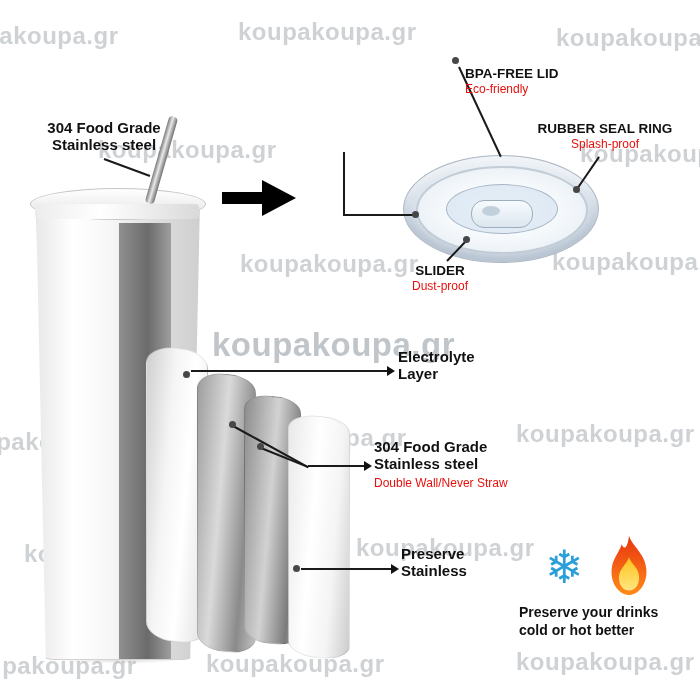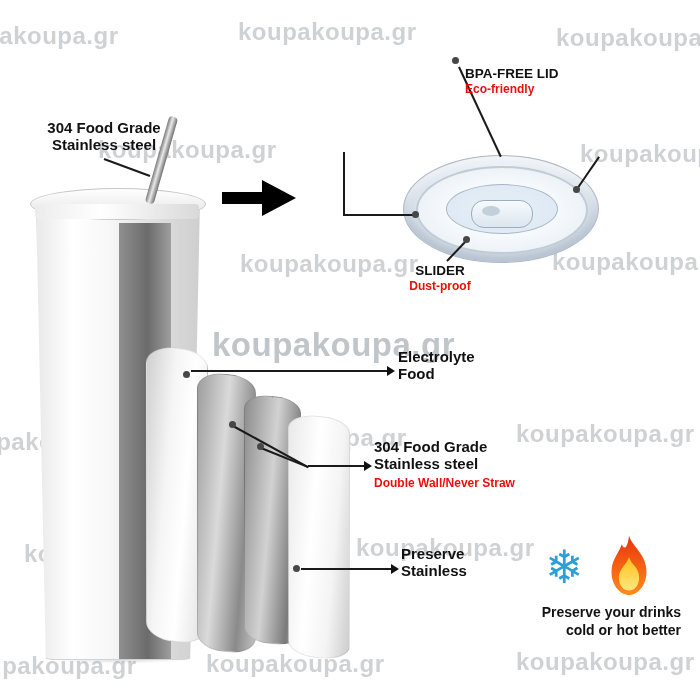--- a/index.html
+++ b/index.html
@@ -45,33 +45,33 @@
       background:linear-gradient(95deg,#cfcfcf 0%,#f5f5f5 35%,#ffffff 60%,#dedede 100%);}
   .s2{left:197px;top:374px;width:57px;height:276px;
       background:linear-gradient(95deg,#9d9d9d 0%,#dadada 40%,#8a8a8a 75%,#c2c2c2 100%);}
   .s3{left:244px;top:396px;width:55px;height:246px;
       background:linear-gradient(95deg,#8c8c8c 0%,#d2d2d2 45%,#7a7a7a 80%,#b8b8b8 100%);}
   .s4{left:288px;top:416px;width:60px;height:240px;
       background:linear-gradient(95deg,#e9e9e9 0%,#ffffff 40%,#f4f4f4 70%,#cccccc 100%);}
   
   .co{position:absolute;z-index:5;}
   .co-title{font-weight:bold;font-size:13.5px;line-height:1.15;color:#111;white-space:nowrap;}
-  .co-sub{font-weight:bold;font-size:12px;line-height:1.2;color:#e8100c;white-space:nowrap;}
+  .co-sub{font-weight:normal;font-size:12px;line-height:1.2;color:#e8100c;white-space:nowrap;}
   .big-label{font-weight:bold;font-size:15px;line-height:1.12;color:#111;white-space:nowrap;}
   .tc{text-align:center;}
   
   .ln{position:absolute;height:2px;background:#1a1a1a;z-index:4;transform-origin:0 50%;}
   .lnv{position:absolute;width:2px;background:#1a1a1a;z-index:4;}
   .dot{position:absolute;width:7px;height:7px;border-radius:50%;background:#474747;z-index:5;}
   .arr{position:absolute;width:0;height:0;border-left:8px solid #111;
        border-top:5px solid transparent;border-bottom:5px solid transparent;z-index:5;}
   
   .snow{position:absolute;left:545px;top:544px;z-index:3;font-size:46px;line-height:1;color:#2b9fd8;}
   .flame{position:absolute;left:603px;top:533px;z-index:3;}
-  .footer-text{position:absolute;left:519px;top:604px;width:162px;z-index:3;text-align:right;
+  .footer-text{position:absolute;left:519px;top:604px;width:162px;z-index:3;text-align:left;
        font-weight:bold;font-size:14px;line-height:1.28;color:#111;}
 </style>
 </head>
 <body>
 
 <div class="canvas">
 
   <span class="wm" style="left:-60px;top:22px">koupakoupa.gr</span>
   <span class="wm" style="left:238px;top:18px">koupakoupa.gr</span>
   <span class="wm" style="left:556px;top:24px">koupakoupa.gr</span>
@@ -118,41 +118,45 @@
   <div class="co" style="left:465px;top:66px">
     <div class="co-title">BPA-FREE LID</div>
     <div class="co-sub">Eco-friendly</div>
   </div>
   <div class="ln" style="left:459px;top:66px;width:99px;transform:rotate(65deg)"></div>
 
   <div class="lnv" style="left:343px;top:152px;height:64px"></div>
   <div class="ln" style="left:343px;top:214px;width:74px"></div>
   <div class="dot" style="left:412px;top:211px"></div>
 
+  <div class="co tc" style="left:537px;top:121px;width:136px;">
+    <div class="co-title">RUBBER SEAL RING</div>
+    <div class="co-sub">Splash-proof</div>
+  </div>
   <div class="ln" style="left:577px;top:188px;width:39px;transform:rotate(-55.5deg)"></div>
   <div class="dot" style="left:573px;top:186px"></div>
 
   <div class="co tc" style="left:404px;top:263px;width:72px;">
     <div class="co-title">SLIDER</div>
     <div class="co-sub">Dust-proof</div>
   </div>
   <div class="ln" style="left:447px;top:260px;width:29px;transform:rotate(-46.4deg)"></div>
   <div class="dot" style="left:463px;top:236px"></div>
 
   <div class="sheet s1"></div>
   <div class="sheet s2"></div>
   <div class="sheet s3"></div>
   <div class="sheet s4"></div>
 
   <div class="dot" style="left:183px;top:371px"></div>
   <div class="ln" style="left:191px;top:370px;width:196px"></div>
   <div class="arr" style="left:387px;top:366px"></div>
   <div class="co" style="left:398px;top:349px">
     <div class="big-label">Electrolyte</div>
-    <div class="big-label">Food</div>
+    <div class="big-label">Layer</div>
   </div>
 
   <div class="dot" style="left:229px;top:421px"></div>
   <div class="dot" style="left:257px;top:443px"></div>
   <div class="ln" style="left:233px;top:425px;width:86px;transform:rotate(28.7deg)"></div>
   <div class="ln" style="left:261px;top:447px;width:51px;transform:rotate(22deg)"></div>
   <div class="ln" style="left:308px;top:465px;width:58px"></div>
   <div class="arr" style="left:364px;top:461px"></div>
   <div class="co" style="left:374px;top:439px">
     <div class="big-label">304 Food Grade</div>

